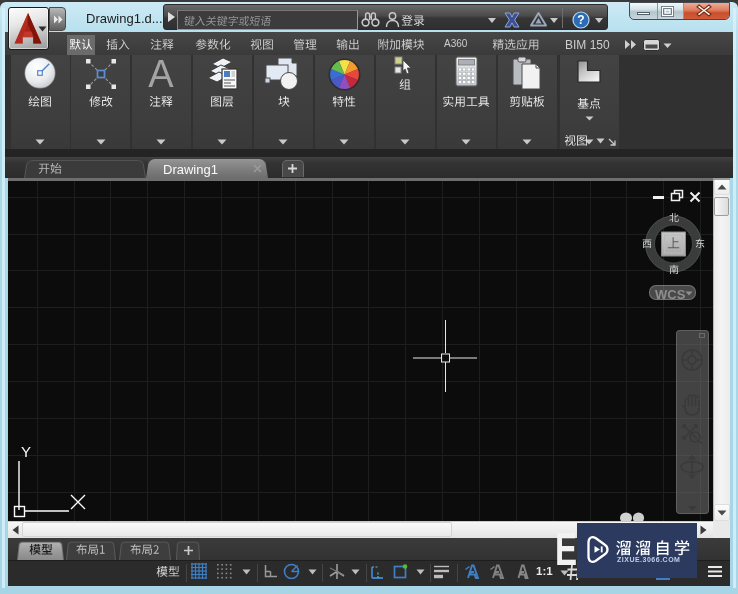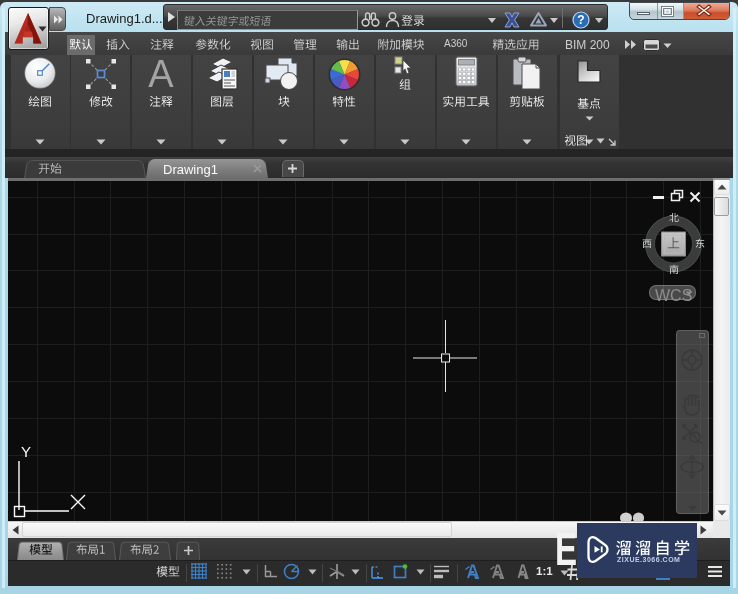--- a/index.html
+++ b/index.html
@@ -95,21 +95,21 @@
 <svg style="position:absolute;left:336.0px;top:38.0px;" width="26" height="13" viewBox="0 -11.0 26 13.2">
       <path fill="#cdcdcd" d="M8.8 -5.4V-1.0H9.5V-5.4ZM10.3 -5.8V-0.1C10.3 0.1 10.3 0.1 10.2 0.1C10.0 0.1 9.5 0.1 9.0 0.1C9.1 0.3 9.2 0.6 9.2 0.9C9.9 0.9 10.4 0.8 10.7 0.7C11.0 0.6 11.1 0.4 11.1 -0.1V-5.8ZM0.9 -4.0C0.9 -4.1 1.3 -4.1 1.7 -4.1H2.6V-2.5C1.8 -2.3 1.1 -2.1 0.5 -2.0L0.7 -1.2L2.6 -1.6V0.9H3.4V-1.8L4.4 -2.1L4.3 -2.9L3.4 -2.7V-4.1H4.4V-5.0H3.4V-6.8H2.6V-5.0H1.6C1.9 -5.8 2.2 -6.8 2.4 -7.8H4.4V-8.6H2.6C2.7 -9.1 2.8 -9.5 2.8 -9.9L2.0 -10.1C1.9 -9.6 1.9 -9.1 1.8 -8.6H0.6V-7.8H1.6C1.4 -6.8 1.2 -6.0 1.1 -5.7C0.9 -5.2 0.8 -4.8 0.6 -4.7C0.7 -4.5 0.8 -4.1 0.9 -4.0ZM7.9 -10.1C7.1 -8.9 5.6 -7.7 4.2 -7.0C4.4 -6.8 4.6 -6.5 4.8 -6.3C5.1 -6.5 5.4 -6.7 5.7 -6.9V-6.4H10.2V-7.0C10.5 -6.8 10.8 -6.6 11.1 -6.4C11.2 -6.7 11.5 -7.0 11.7 -7.2C10.4 -7.7 9.3 -8.4 8.4 -9.4L8.6 -9.8ZM6.1 -7.1C6.7 -7.6 7.4 -8.2 7.9 -8.8C8.5 -8.1 9.2 -7.6 9.9 -7.1ZM7.4 -4.9V-3.9H5.7V-4.9ZM5.0 -5.6V0.9H5.7V-1.6H7.4V0.0C7.4 0.1 7.3 0.1 7.2 0.2C7.1 0.2 6.8 0.2 6.4 0.1C6.6 0.4 6.6 0.7 6.7 0.9C7.2 0.9 7.6 0.9 7.8 0.8C8.1 0.6 8.1 0.4 8.1 0.0V-5.6ZM5.7 -3.2H7.4V-2.2H5.7Z M13.2 -4.1V0.3H21.8V0.9H22.7V-4.1H21.8V-0.6H18.5V-4.8H22.3V-9.0H21.3V-5.7H18.5V-10.1H17.5V-5.7H14.7V-9.0H13.8V-4.8H17.5V-0.6H14.2V-4.1Z"></path>
     </svg>
 <svg style="position:absolute;left:377.0px;top:38.0px;" width="50" height="13" viewBox="0 -11.0 50 13.2">
       <path fill="#cdcdcd" d="M6.9 -5.0C7.3 -4.1 7.9 -2.9 8.1 -2.2L8.9 -2.6C8.6 -3.3 8.1 -4.4 7.6 -5.3ZM9.6 -9.9V-7.3H6.6V-6.5H9.6V-0.2C9.6 0.0 9.6 0.0 9.4 0.1C9.2 0.1 8.6 0.1 8.0 0.0C8.1 0.3 8.2 0.7 8.3 0.9C9.2 0.9 9.7 0.9 10.0 0.8C10.4 0.6 10.5 0.3 10.5 -0.2V-6.5H11.6V-7.3H10.5V-9.9ZM6.2 -10.1C5.7 -8.3 4.8 -6.6 3.8 -5.5C4.0 -5.3 4.3 -4.9 4.4 -4.7C4.7 -5.1 5.0 -5.5 5.2 -5.9V0.9H6.1V-7.4C6.4 -8.2 6.8 -9.0 7.0 -9.9ZM1.0 -9.6V1.0H1.8V-8.7H3.3C3.0 -7.9 2.7 -6.8 2.4 -5.9C3.2 -4.9 3.4 -4.1 3.4 -3.4C3.4 -3.0 3.3 -2.7 3.1 -2.5C3.1 -2.5 2.9 -2.4 2.8 -2.4C2.6 -2.4 2.4 -2.4 2.2 -2.4C2.3 -2.2 2.4 -1.9 2.4 -1.6C2.6 -1.6 2.9 -1.6 3.1 -1.7C3.4 -1.7 3.6 -1.8 3.7 -1.9C4.0 -2.1 4.2 -2.6 4.2 -3.3C4.2 -4.1 4.0 -5.0 3.2 -6.0C3.6 -7.0 4.0 -8.2 4.3 -9.3L3.7 -9.6L3.6 -9.6Z M18.9 -8.6V0.8H19.7V-0.1H22.1V0.7H23.0V-8.6ZM19.7 -1.0V-7.7H22.1V-1.0ZM14.3 -9.9 14.3 -7.8H12.6V-6.9H14.3C14.2 -3.9 13.8 -1.2 12.3 0.3C12.6 0.5 12.9 0.8 13.0 1.0C14.7 -0.8 15.1 -3.7 15.2 -6.9H17.0C16.9 -2.3 16.8 -0.7 16.5 -0.3C16.4 -0.2 16.3 -0.1 16.1 -0.1C15.9 -0.1 15.4 -0.1 14.8 -0.2C15.0 0.1 15.1 0.5 15.1 0.7C15.6 0.8 16.2 0.8 16.5 0.7C16.9 0.7 17.1 0.6 17.3 0.3C17.7 -0.3 17.8 -2.0 17.9 -7.3C17.9 -7.5 17.9 -7.8 17.9 -7.8H15.2L15.2 -9.9Z M29.7 -5.0H33.8V-4.1H29.7ZM29.7 -6.5H33.8V-5.7H29.7ZM32.8 -10.1V-9.1H30.9V-10.1H30.1V-9.1H28.3V-8.3H30.1V-7.4H30.9V-8.3H32.8V-7.4H33.7V-8.3H35.3V-9.1H33.7V-10.1ZM28.8 -7.2V-3.5H31.3C31.2 -3.1 31.2 -2.8 31.1 -2.5H28.1V-1.7H30.8C30.4 -0.8 29.5 -0.1 27.7 0.2C27.9 0.4 28.1 0.8 28.2 1.0C30.3 0.5 31.3 -0.4 31.8 -1.7C32.4 -0.4 33.5 0.5 35.0 1.0C35.2 0.7 35.4 0.4 35.6 0.2C34.2 -0.1 33.2 -0.7 32.6 -1.7H35.3V-2.5H32.0C32.1 -2.8 32.1 -3.1 32.1 -3.5H34.7V-7.2ZM26.1 -10.1V-7.8H24.6V-6.9H26.1V-6.9C25.8 -5.3 25.1 -3.4 24.4 -2.4C24.5 -2.1 24.8 -1.8 24.9 -1.5C25.3 -2.2 25.8 -3.3 26.1 -4.5V0.9H27.0V-5.2C27.3 -4.6 27.7 -3.8 27.8 -3.4L28.4 -4.1C28.2 -4.5 27.3 -6.0 27.0 -6.4V-6.9H28.2V-7.8H27.0V-10.1Z M45.7 -4.5H43.8C43.9 -5.0 43.9 -5.4 43.9 -5.9V-7.2H45.7ZM43.0 -9.9V-8.1H40.8V-7.2H43.0V-5.9C43.0 -5.4 43.0 -5.0 42.9 -4.5H40.5V-3.7H42.8C42.5 -2.2 41.6 -0.8 39.5 0.3C39.7 0.5 40.0 0.8 40.1 1.0C42.3 -0.1 43.3 -1.7 43.6 -3.3C44.3 -1.3 45.3 0.2 47.0 1.0C47.1 0.7 47.4 0.4 47.6 0.2C46.0 -0.5 44.9 -1.9 44.4 -3.7H47.4V-4.5H46.6V-8.1H43.9V-9.9ZM36.4 -2.0 36.8 -1.1C37.8 -1.5 39.2 -2.1 40.5 -2.7L40.2 -3.5L38.9 -3.0V-6.3H40.2V-7.2H38.9V-9.9H38.1V-7.2H36.6V-6.3H38.1V-2.6C37.5 -2.4 36.9 -2.1 36.4 -2.0Z"></path>
     </svg>
 <svg style="position:absolute;left:492.0px;top:38.0px;" width="50" height="13" viewBox="0 -11.0 50 13.2">
       <path fill="#cdcdcd" d="M0.6 -9.1C0.9 -8.3 1.2 -7.2 1.3 -6.5L1.9 -6.7C1.8 -7.4 1.6 -8.5 1.2 -9.3ZM3.9 -9.3C3.8 -8.5 3.4 -7.4 3.2 -6.7L3.7 -6.5C4.0 -7.2 4.4 -8.3 4.7 -9.2ZM0.5 -6.0V-5.2H2.0C1.7 -3.9 1.0 -2.3 0.4 -1.5C0.5 -1.2 0.7 -0.8 0.8 -0.5C1.3 -1.2 1.8 -2.4 2.2 -3.5V0.9H3.0V-3.8C3.4 -3.2 3.8 -2.4 4.0 -2.0L4.6 -2.7C4.3 -3.1 3.3 -4.6 3.0 -4.9V-5.2H4.4V-6.0H3.0V-10.0H2.2V-6.0ZM7.6 -10.1V-9.1H5.1V-8.4H7.6V-7.7H5.4V-7.0H7.6V-6.2H4.8V-5.5H11.5V-6.2H8.5V-7.0H10.9V-7.7H8.5V-8.4H11.2V-9.1H8.5V-10.1ZM9.9 -4.1V-3.2H6.4V-4.1ZM5.5 -4.8V0.9H6.4V-1.0H9.9V0.0C9.9 0.2 9.8 0.2 9.7 0.2C9.5 0.2 9.0 0.2 8.5 0.2C8.6 0.4 8.7 0.7 8.7 0.9C9.5 0.9 10.0 0.9 10.3 0.8C10.6 0.7 10.7 0.5 10.7 0.0V-4.8ZM6.4 -2.5H9.9V-1.6H6.4Z M12.7 -9.2C13.4 -8.6 14.2 -7.8 14.6 -7.2L15.3 -7.7C15.0 -8.3 14.1 -9.1 13.4 -9.7ZM17.4 -9.7C17.1 -8.7 16.6 -7.6 15.9 -6.9C16.1 -6.8 16.5 -6.5 16.7 -6.4C17.0 -6.7 17.2 -7.2 17.5 -7.6H19.2V-5.9H15.8V-5.1H18.0C17.8 -3.5 17.3 -2.4 15.5 -1.7C15.7 -1.6 16.0 -1.2 16.1 -1.0C18.1 -1.8 18.7 -3.2 18.9 -5.1H20.1V-2.3C20.1 -1.4 20.4 -1.1 21.3 -1.1C21.4 -1.1 22.2 -1.1 22.4 -1.1C23.2 -1.1 23.4 -1.5 23.5 -3.0C23.3 -3.1 22.9 -3.2 22.7 -3.4C22.7 -2.1 22.6 -2.0 22.3 -2.0C22.2 -2.0 21.5 -2.0 21.4 -2.0C21.1 -2.0 21.0 -2.0 21.0 -2.3V-5.1H23.4V-5.9H20.1V-7.6H22.9V-8.4H20.1V-10.0H19.2V-8.4H17.8C18.0 -8.8 18.1 -9.2 18.2 -9.5ZM15.0 -5.5H12.7V-4.6H14.1V-1.0C13.6 -0.8 13.1 -0.3 12.5 0.2L13.1 1.0C13.8 0.2 14.5 -0.4 14.9 -0.4C15.2 -0.4 15.6 -0.1 16.0 0.2C16.8 0.7 17.8 0.8 19.2 0.8C20.4 0.8 22.4 0.8 23.3 0.7C23.4 0.4 23.5 -0.0 23.6 -0.2C22.4 -0.1 20.6 -0.0 19.2 -0.0C17.9 -0.0 16.9 -0.1 16.2 -0.6C15.6 -0.9 15.3 -1.2 15.0 -1.2Z M27.2 -5.9C27.7 -4.6 28.2 -2.9 28.5 -1.8L29.3 -2.1C29.1 -3.2 28.5 -4.9 27.9 -6.2ZM29.8 -6.6C30.2 -5.2 30.6 -3.5 30.8 -2.4L31.6 -2.7C31.5 -3.8 31.0 -5.5 30.6 -6.8ZM29.6 -9.9C29.8 -9.5 30.1 -9.0 30.3 -8.5H25.5V-5.3C25.5 -3.6 25.4 -1.2 24.4 0.5C24.6 0.6 25.1 0.9 25.2 1.0C26.2 -0.7 26.4 -3.4 26.4 -5.3V-7.7H35.3V-8.5H31.3C31.1 -9.0 30.8 -9.6 30.5 -10.2ZM26.5 -0.5V0.4H35.5V-0.5H32.2C33.3 -2.3 34.2 -4.5 34.8 -6.5L33.8 -6.9C33.4 -4.8 32.4 -2.3 31.3 -0.5Z M37.8 -9.2V-4.9C37.8 -3.2 37.7 -1.1 36.4 0.4C36.6 0.5 36.9 0.8 37.1 1.0C38.0 0.0 38.4 -1.4 38.6 -2.7H41.6V0.9H42.5V-2.7H45.8V-0.3C45.8 -0.0 45.7 0.0 45.4 0.0C45.2 0.0 44.4 0.1 43.5 0.0C43.7 0.3 43.8 0.7 43.9 0.9C45.0 0.9 45.7 0.9 46.1 0.7C46.5 0.6 46.6 0.3 46.6 -0.3V-9.2ZM38.7 -8.4H41.6V-6.4H38.7ZM45.8 -8.4V-6.4H42.5V-8.4ZM38.7 -5.6H41.6V-3.6H38.7C38.7 -4.0 38.7 -4.5 38.7 -4.9ZM45.8 -5.6V-3.6H42.5V-5.6Z"></path>
     </svg>
 <div class="abs" style="left:444px;top:38px;font-size:10px;color:#cdcdcd">A360</div>
-<div class="abs" style="left:565px;top:38px;font-size:12px;color:#cdcdcd">BIM 200</div>
+<div class="abs" style="left:565px;top:38px;font-size:12px;color:#cdcdcd">BIM 150</div>
 <svg class="abs" style="left:624px;top:40px" width="13" height="9">
       <path d="M1 0 L6 4.5 L1 9 Z M7 0 L12 4.5 L7 9 Z" fill="#d0d0d0"></path>
     </svg>
 <svg class="abs" style="left:643px;top:39px" width="17" height="12" viewBox="0 0 17 12">
 <rect x="0.5" y="0.5" width="16" height="11" rx="2" fill="#d7d7d7" stroke="#2c2c2c"></rect>
 <rect x="2.5" y="5.5" width="12" height="4" fill="#4a4a4a"></rect>
     </svg>
 <svg class="abs" style="left:663px;top:43px" width="9" height="6">
       <path d="M0.5 0.5 L4.5 5 L8.5 0.5 Z" fill="#d0d0d0"></path>
     </svg>
@@ -410,21 +410,21 @@
 <svg style="position:absolute;left:668.5px;top:264.3px;" width="12" height="11" viewBox="0 -9.2 12 11.0">
       <path fill="#d8d8d8" d="M3.2 -4.6C3.4 -4.2 3.7 -3.7 3.8 -3.4L4.4 -3.6C4.3 -3.9 4.0 -4.4 3.8 -4.8ZM4.6 -8.4V-7.4H0.6V-6.7H4.6V-5.6H1.1V0.8H1.9V-4.9H8.1V-0.1C8.1 0.1 8.1 0.1 7.9 0.1C7.7 0.1 7.1 0.2 6.5 0.1C6.6 0.3 6.7 0.6 6.7 0.8C7.5 0.8 8.1 0.8 8.4 0.7C8.8 0.6 8.9 0.4 8.9 -0.1V-5.6H5.4V-6.7H9.4V-7.4H5.4V-8.4ZM6.2 -4.8C6.1 -4.4 5.8 -3.8 5.5 -3.4H2.7V-2.8H4.6V-1.8H2.5V-1.1H4.6V0.6H5.3V-1.1H7.6V-1.8H5.3V-2.8H7.4V-3.4H6.2C6.4 -3.7 6.7 -4.2 6.9 -4.6Z"></path>
     </svg>
 <svg style="position:absolute;left:642.0px;top:237.8px;" width="12" height="11" viewBox="0 -9.2 12 11.0">
       <path fill="#d8d8d8" d="M0.6 -7.8V-7.0H3.6V-5.6H1.1V0.8H1.9V0.1H8.2V0.7H8.9V-5.6H6.4V-7.0H9.4V-7.8ZM1.9 -0.6V-2.4C2.0 -2.3 2.2 -2.0 2.3 -1.9C3.8 -2.6 4.2 -3.8 4.2 -4.9H5.7V-3.3C5.7 -2.5 5.9 -2.3 6.7 -2.3C6.9 -2.3 7.9 -2.3 8.1 -2.3H8.2V-0.6ZM1.9 -2.5V-4.9H3.6C3.5 -4.0 3.2 -3.1 1.9 -2.5ZM4.2 -5.6V-7.0H5.7V-5.6ZM6.4 -4.9H8.2V-3.0C8.2 -3.0 8.1 -3.0 8.0 -3.0C7.8 -3.0 6.9 -3.0 6.8 -3.0C6.4 -3.0 6.4 -3.0 6.4 -3.3Z"></path>
     </svg>
 <svg style="position:absolute;left:695.0px;top:237.8px;" width="12" height="11" viewBox="0 -9.2 12 11.0">
       <path fill="#d8d8d8" d="M2.6 -2.6C2.2 -1.7 1.5 -0.7 0.7 -0.1C0.9 0.0 1.2 0.2 1.4 0.4C2.1 -0.3 2.8 -1.4 3.3 -2.4ZM6.7 -2.3C7.4 -1.5 8.3 -0.4 8.7 0.3L9.4 -0.1C9.0 -0.8 8.1 -1.9 7.3 -2.6ZM0.8 -7.1V-6.4H3.2C2.8 -5.6 2.4 -5.0 2.2 -4.8C1.9 -4.4 1.7 -4.1 1.5 -4.0C1.6 -3.8 1.7 -3.4 1.8 -3.3C1.9 -3.4 2.3 -3.4 2.9 -3.4H5.1V-0.2C5.1 -0.1 5.0 -0.1 4.9 -0.1C4.7 -0.1 4.2 -0.1 3.6 -0.1C3.7 0.1 3.8 0.5 3.9 0.7C4.6 0.7 5.1 0.7 5.4 0.6C5.7 0.4 5.8 0.2 5.8 -0.2V-3.4H8.7V-4.1H5.8V-5.6H5.1V-4.1H2.7C3.2 -4.8 3.7 -5.5 4.1 -6.4H9.2V-7.1H4.5C4.7 -7.4 4.8 -7.8 5.0 -8.1L4.2 -8.5C4.0 -8.0 3.8 -7.5 3.6 -7.1Z"></path>
     </svg>
 <div class="abs" style="left:649px;top:285px;width:47px;height:15px;border-radius:7px;background:rgba(160,160,160,0.42);border:1px solid rgba(175,175,175,0.4)"></div>
-<div class="abs" style="left:655px;top:287px;font-size:16px;font-weight:normal;color:#8e8e8e">WCS</div>
+<div class="abs" style="left:655px;top:287px;font-size:13px;font-weight:bold;color:#8e8e8e">WCS</div>
 <svg class="abs" style="left:685px;top:291px" width="8" height="5">
       <path d="M0.5 0.5 L4 4.5 L7.5 0.5 Z" fill="#8f8f8f"></path>
     </svg>
 <div class="abs" style="left:676px;top:330px;width:33px;height:184px;border-radius:4px;background:rgba(105,105,105,0.6);border:1px solid rgba(150,150,150,0.35)"></div>
 <div class="abs" style="left:699px;top:333px;width:6px;height:5px;background:rgba(70,70,70,0.8);border:1px solid rgba(160,160,160,0.4)"></div>
 <svg class="abs" style="left:676px;top:330px" width="33" height="184" viewBox="0 0 33 184">
       <g stroke="#3a3a3a" stroke-width="1.6" fill="none">
         <circle cx="16" cy="30" r="10"></circle>
         <circle cx="16" cy="30" r="4"></circle>
         <path d="M16 20 L16 26 M16 34 L16 40 M6 30 L12 30 M20 30 L26 30"></path>

